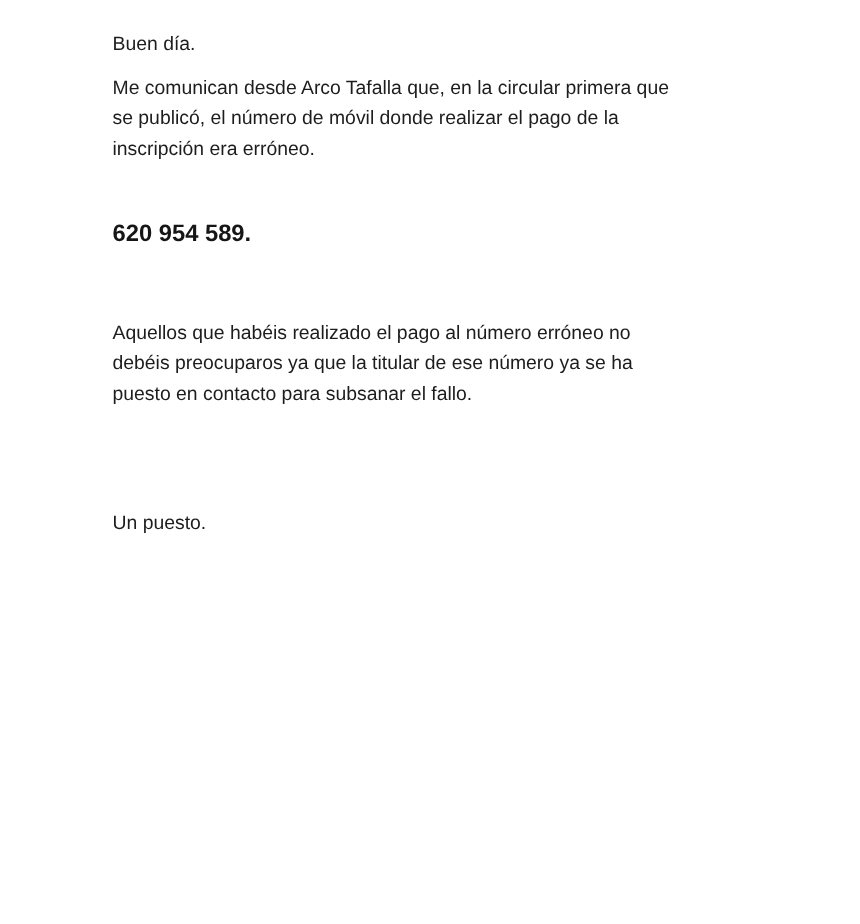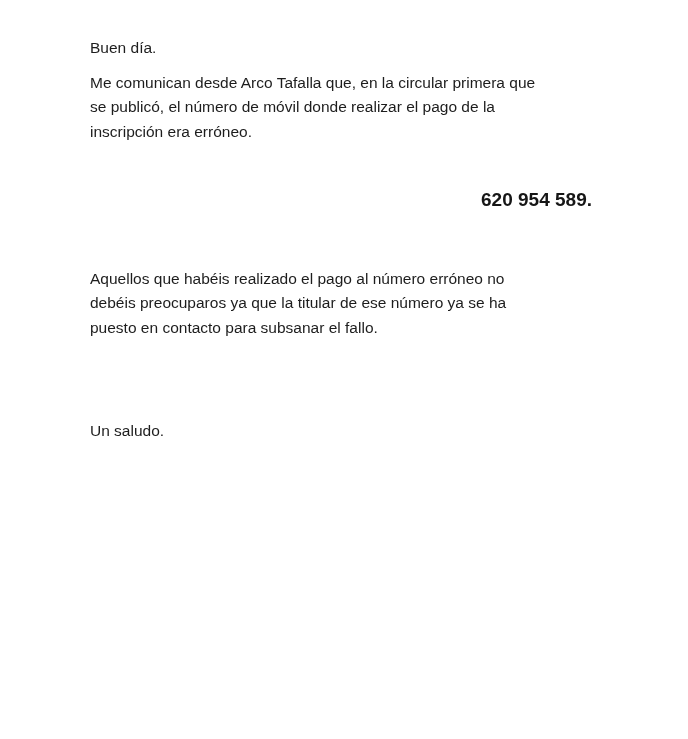--- a/index.html
+++ b/index.html
@@ -26,29 +26,29 @@
     text-align: center;
     white-space: pre;
   }
   .body {
     margin: 0;
     font-size: 15.5px;
     line-height: 24.5px;
     font-weight: 400;
     white-space: pre;
   }
-  .greeting   { margin-top: 36px; }
+  .greeting   { margin-top: 24px; }
   .intro      { margin-top: 10px; }
   .lead-in    { margin-top: 10px; }
   .number {
     margin: 44px 0 0 0;
     font-size: 19px;
     line-height: 24.5px;
     font-weight: 700;
-    text-align: right;
+    text-align: left;
     color: #161616;
     white-space: pre;
   }
   .reassurance { margin-top: 54px; }
   .circular    { margin-top: 45px; }
   .closing     { margin-top: 79px; }
 </style>
 </head>
 <body>
 
@@ -61,14 +61,14 @@
 inscripción era erróneo.</p>
 
 
   <p class="number">620 954 589.</p>
 
   <p class="body reassurance">Aquellos que habéis realizado el pago al número erróneo no
 debéis preocuparos ya que la titular de ese número ya se ha
 puesto en contacto para subsanar el fallo.</p>
 
 
-  <p class="body closing">Un saludo.</p>
+  <p class="body closing">Un puesto.</p>
 </div>
 
 </body></html>

